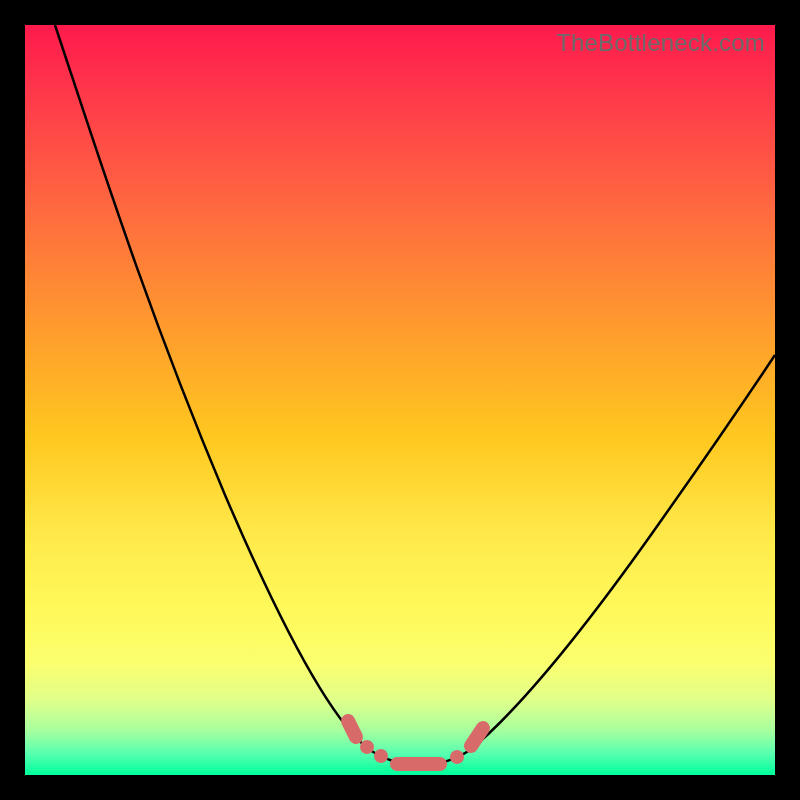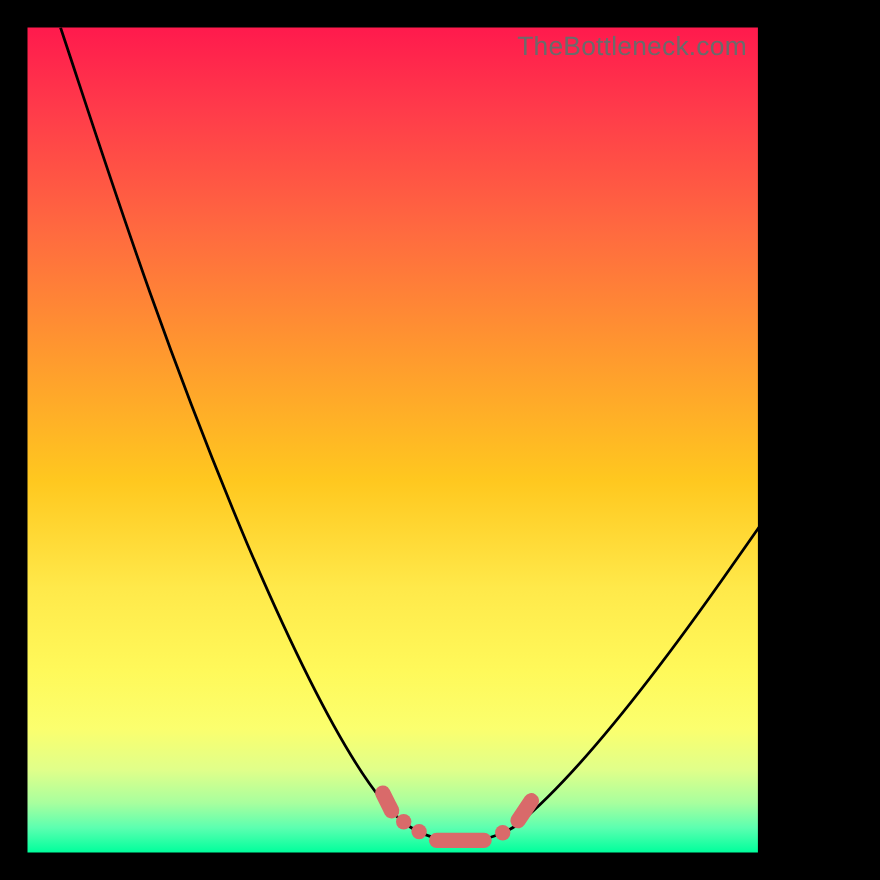--- a/index.html
+++ b/index.html
@@ -8,21 +8,21 @@
     width: 800px;
     height: 800px;
     background: #000;
     overflow: hidden;
     font-family: Arial, Helvetica, sans-serif;
   }
   .frame {
     position: absolute;
     left: 25px;
     top: 25px;
-    width: 664px;
+    width: 750px;
     height: 750px;
     background: linear-gradient(to bottom,
       #ff1a4d 0%,
       #ff3b4a 10%,
       #ff6b3f 25%,
       #ff9a2e 40%,
       #ffc81f 55%,
       #ffe94a 68%,
       #fff95a 78%,
       #fbff6e 85%,

